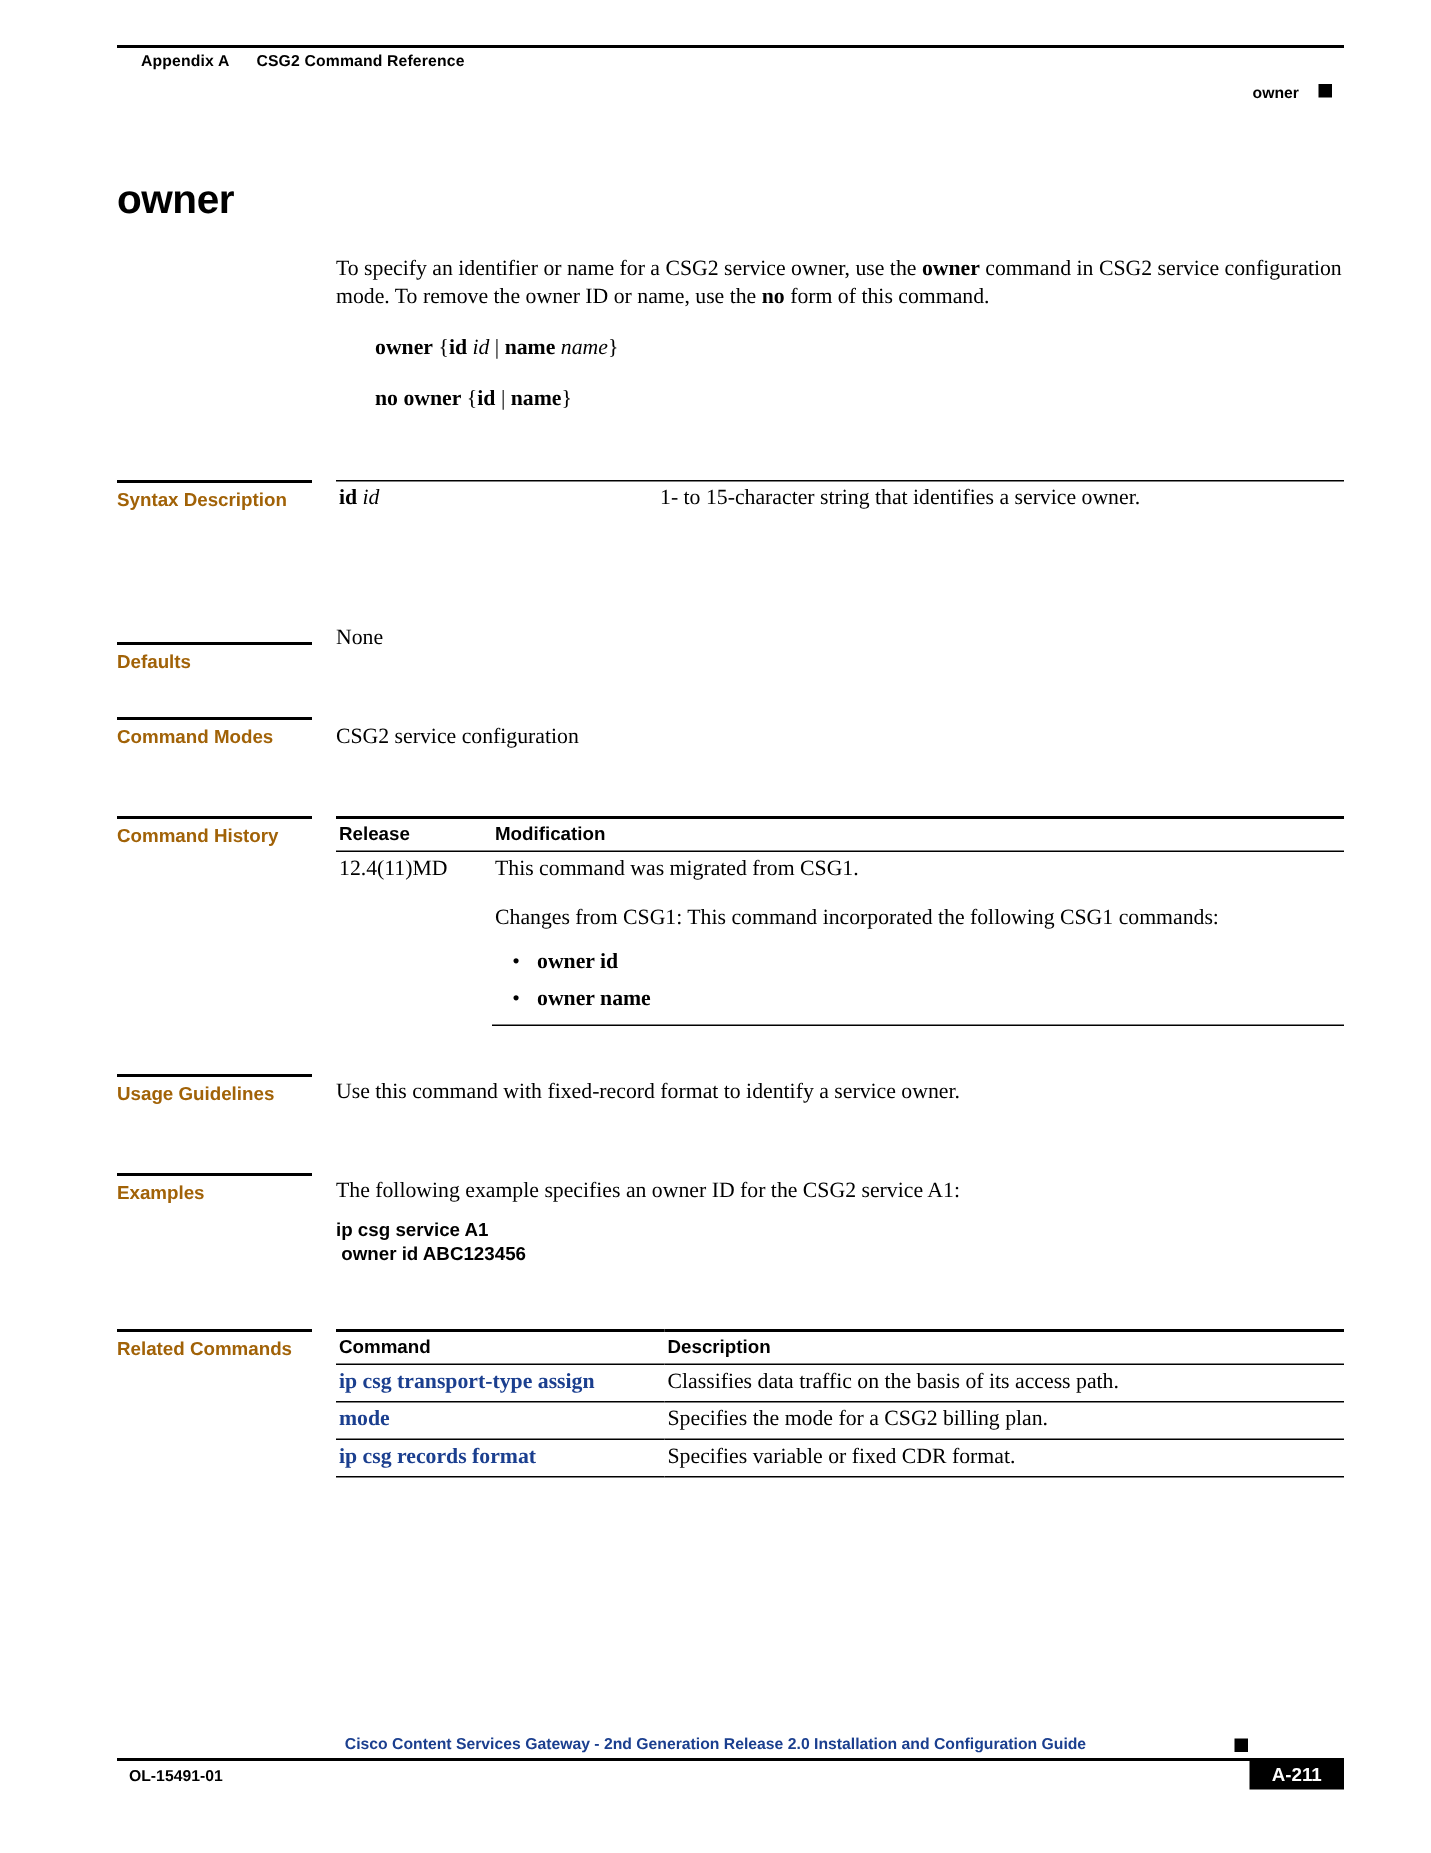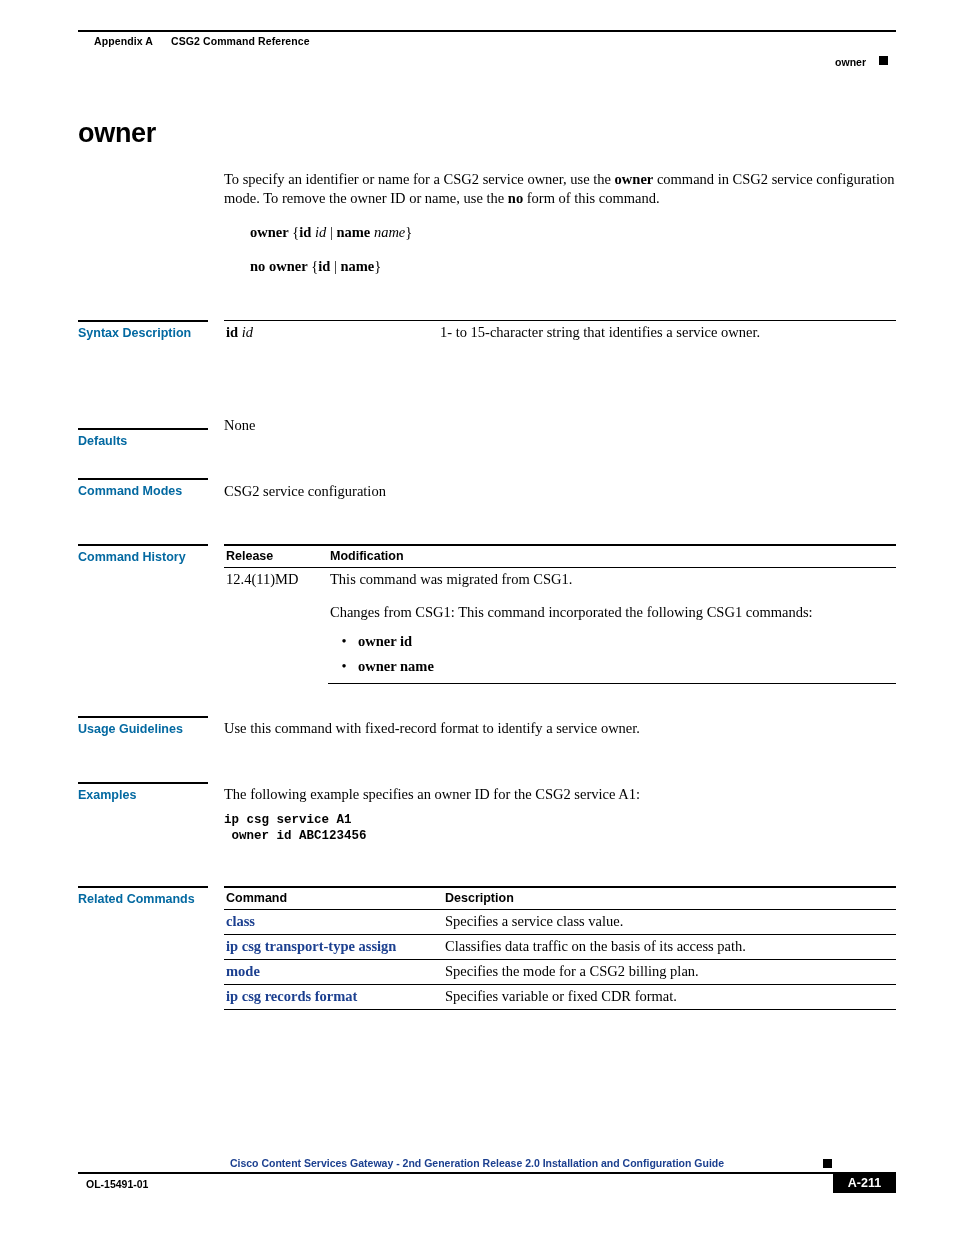--- a/index.html
+++ b/index.html
@@ -87,21 +87,21 @@
   }
   .syntax-line b { font-weight: bold; }
   .syntax-line i { font-style: italic; }
 
   
   .sec-label {
     position: absolute;
     font-family: "Liberation Sans", sans-serif;
     font-weight: bold;
     font-size: 12.5px;
-    color: #0369a1;
+    color: #a16207;
     padding-top: 4px;
     white-space: nowrap;
   }
   .sec-label.rule { border-top: 2px solid #000; }
 
   
   table.doc {
     position: absolute;
     border-collapse: collapse;
     font-size: 14.5px;
@@ -117,21 +117,21 @@
     font-weight: bold !important;
     font-size: 12.5px;
     padding-bottom: 4px !important;
   }
   .row-top { border-top: 1px solid #000; }
   .row-bot { border-bottom: 1px solid #000; }
   .hdr-top { border-top: 2px solid #000; }
   .hdr-bot { border-bottom: 1px solid #000; }
 
   .mono {
-    font-family: Liberation Mono, monospace;
+    font-family: Liberation Sans, sans-serif;
     font-size: 12.5px;
     font-weight: bold;
     line-height: 16px;
     white-space: pre;
   }
 
   .link {
     color: #1b3f8f;
     font-weight: bold;
     text-decoration: none;
@@ -277,24 +277,20 @@
 
 <div class="sec-label rule" style="left:78px; top:886px; width:130px;">Related Commands</div>
 
 <table class="doc" style="left:224px; top:886px; width:672px;">
   <tbody>
       <tr>
     <th class="thead-cell hdr-top hdr-bot" style="width:219px;">Command</th>
     <th class="thead-cell hdr-top hdr-bot">Description</th>
   </tr>
   <tr>
-    <td class="row-bot"><a class="link" href="#">class</a></td>
-    <td class="row-bot">Specifies a service class value.</td>
-  </tr>
-  <tr>
     <td class="row-bot"><a class="link" href="#">ip csg transport-type assign</a></td>
     <td class="row-bot">Classifies data traffic on the basis of its access path.</td>
   </tr>
   <tr>
     <td class="row-bot"><a class="link" href="#">mode</a></td>
     <td class="row-bot">Specifies the mode for a CSG2 billing plan.</td>
   </tr>
   <tr>
     <td class="row-bot"><a class="link" href="#">ip csg records format</a></td>
     <td class="row-bot">Specifies variable or fixed CDR format.</td>

